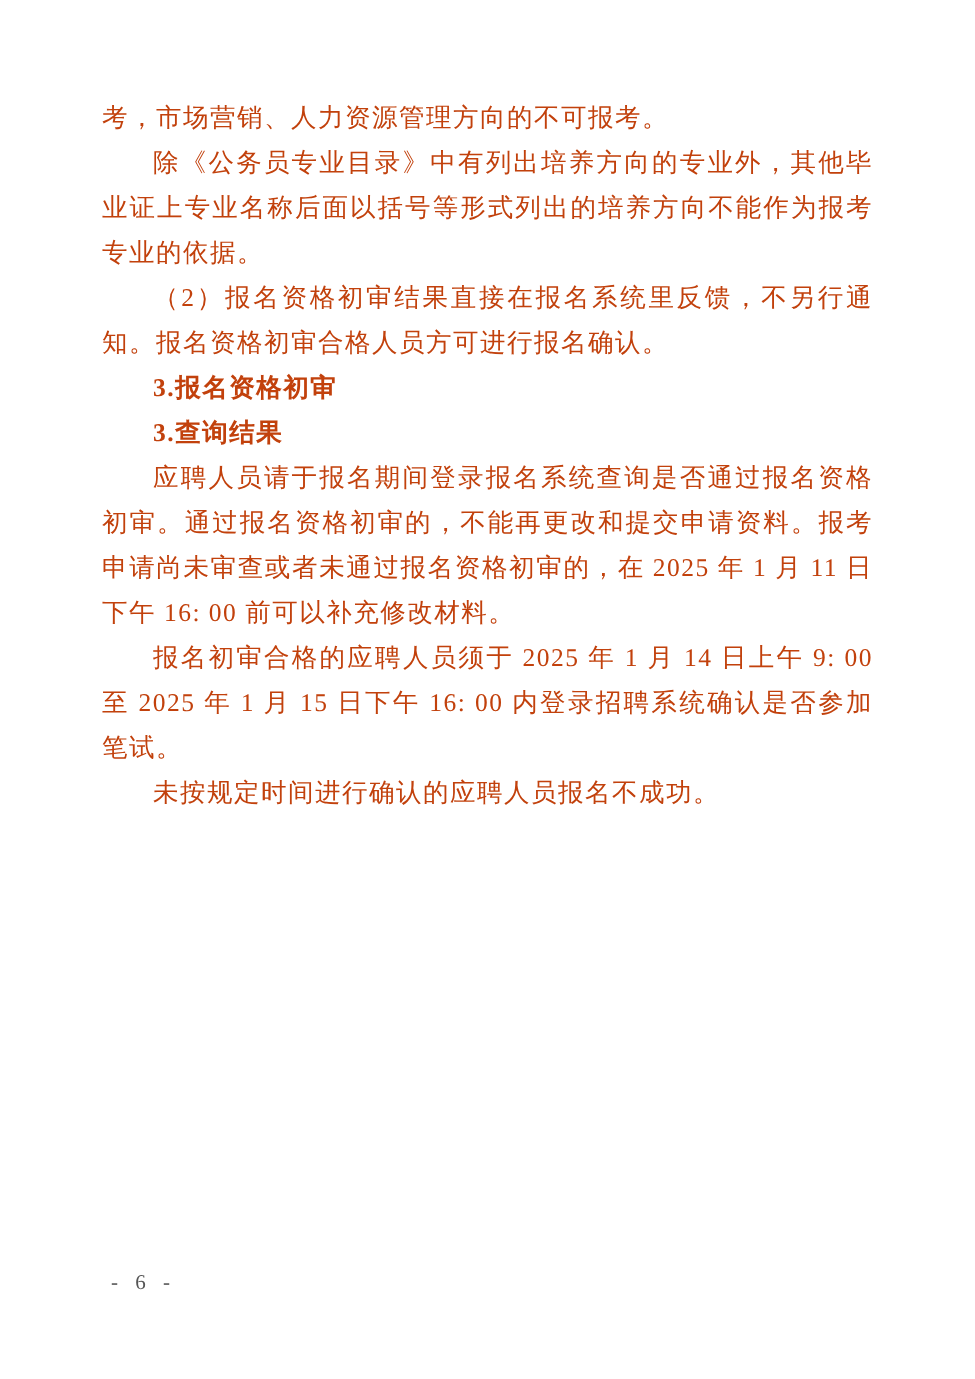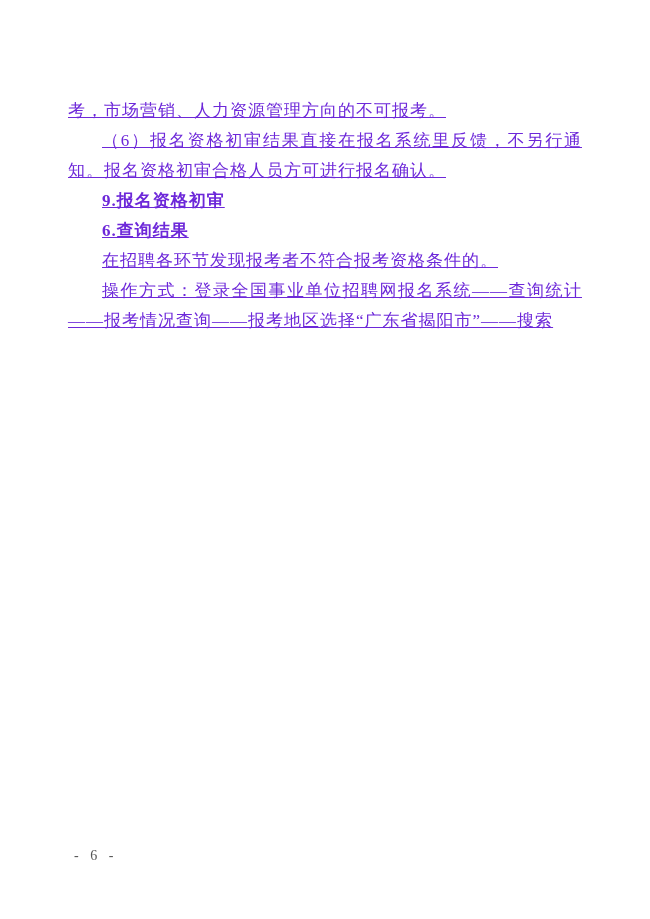--- a/index.html
+++ b/index.html
@@ -10,28 +10,27 @@
   .page {
     position: relative;
     width: 650px;
     height: 919px;
     background: #ffffff;
     overflow: hidden;
     font-family: "Liberation Serif", "DejaVu Serif", serif;
   }
   .doc-body {
     position: absolute;
-    top: 96px;
+    top: 64px;
     left: 68px;
     width: 514px;
-    color: #6d28d9;
+    color: #c2410c;
     font-size: 17px;
     line-height: 30px;
     letter-spacing: 1px;
-    text-decoration: underline;
   }
   .doc-body p {
     margin: 0;
     padding: 0;
     text-align: justify;
     text-justify: inter-character;
     word-break: break-all;
   }
   .para-body {
     text-indent: 2em;
@@ -53,20 +52,22 @@
     letter-spacing: 4px;
     font-family: "Liberation Serif", "DejaVu Serif", serif;
   }
 </style>
 </head>
 <body>
 
 <div class="page">
   <div class="doc-body" id="doc-body">
       <p class="para-continuation">考，市场营销、人力资源管理方向的不可报考。</p>
-      <p class="para-body">（6）报名资格初审结果直接在报名系统里反馈，不另行通知。报名资格初审合格人员方可进行报名确认。</p>
-      <p class="para-heading">9.报名资格初审</p>
-      <p class="para-heading">6.查询结果</p>
-      <p class="para-body">在招聘各环节发现报考者不符合报考资格条件的。</p>
-      <p class="para-body">操作方式：登录全国事业单位招聘网报名系统——查询统计——报考情况查询——报考地区选择“广东省揭阳市”——搜索</p>
+      <p class="para-body">除《公务员专业目录》中有列出培养方向的专业外，其他毕业证上专业名称后面以括号等形式列出的培养方向不能作为报考专业的依据。</p>
+      <p class="para-body">（2）报名资格初审结果直接在报名系统里反馈，不另行通知。报名资格初审合格人员方可进行报名确认。</p>
+      <p class="para-heading">3.报名资格初审</p>
+      <p class="para-heading">3.查询结果</p>
+      <p class="para-body">应聘人员请于报名期间登录报名系统查询是否通过报名资格初审。通过报名资格初审的，不能再更改和提交申请资料。报考申请尚未审查或者未通过报名资格初审的，在 2025 年 1 月 11 日下午 16: 00 前可以补充修改材料。</p>
+      <p class="para-body">报名初审合格的应聘人员须于 2025 年 1 月 14 日上午 9: 00 至 2025 年 1 月 15 日下午 16: 00 内登录招聘系统确认是否参加笔试。</p>
+      <p class="para-body">未按规定时间进行确认的应聘人员报名不成功。</p>
     </div>
   <div class="page-footer">- 6 -</div>
 </div>
 
 </body></html>

